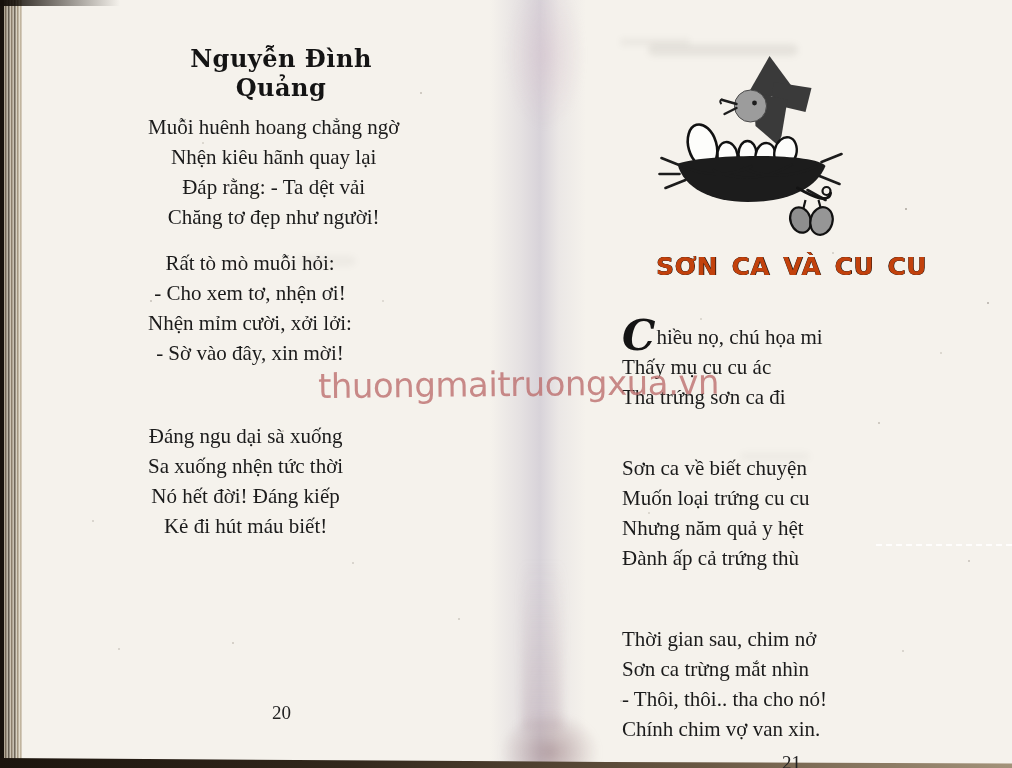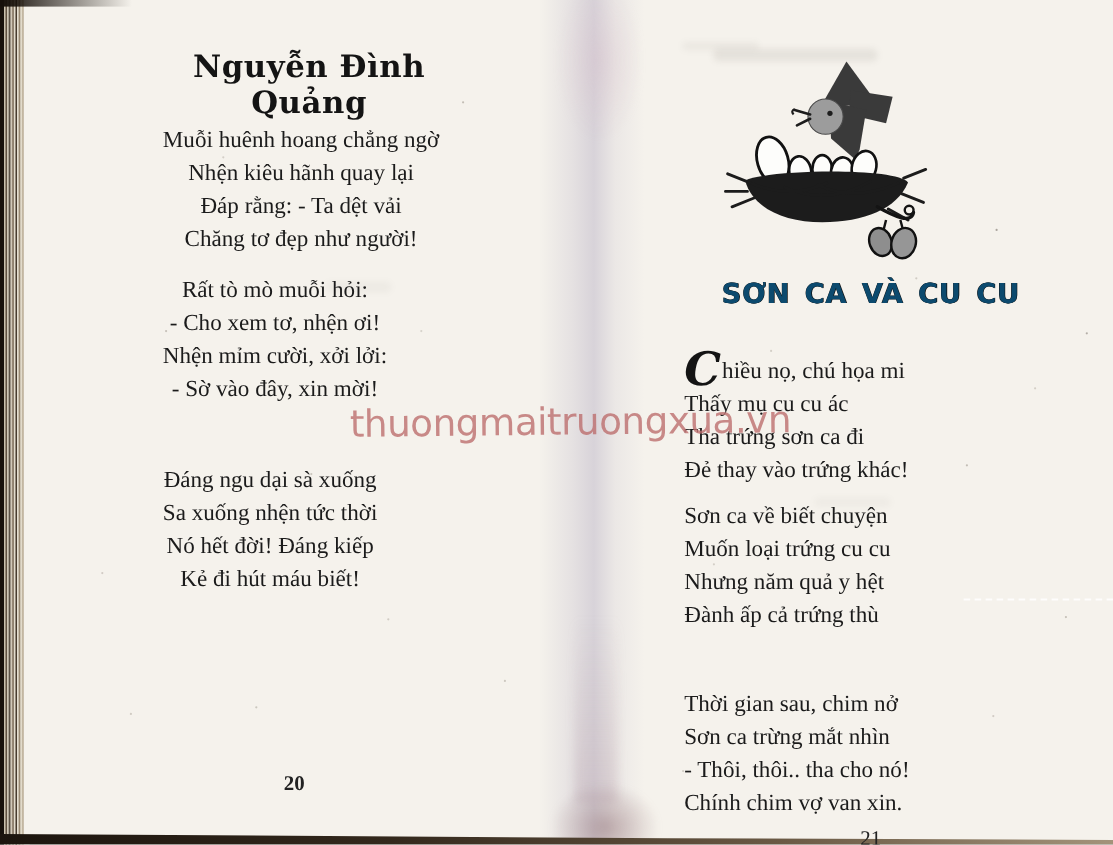--- a/index.html
+++ b/index.html
@@ -81,33 +81,33 @@
   }
   .smudge.a{left:648px;top:44px;width:150px;height:12px;opacity:.35;}
   .smudge.b{left:620px;top:38px;width:70px;height:8px;opacity:.22;}
   .smudge.c{left:296px;top:256px;width:60px;height:10px;opacity:.18;}
   .smudge.d{left:740px;top:452px;width:70px;height:9px;opacity:.15;}
 
   
   .author{
     position:absolute;left:150px;top:44px;width:262px;text-align:center;
     font-family:"DejaVu Serif","Liberation Serif",serif;
-    font-weight:bold;font-size:28px;letter-spacing:.5px;color:#141414;
+    font-weight:bold;font-size:24px;letter-spacing:.5px;color:#141414;
   }
   .stanza{position:absolute;font-size:21px;line-height:30px;white-space:nowrap;}
   .stanza.l{left:148px;text-align:center;}
   .stanza.r{left:622px;}
   #l-s1{top:112px;} #l-s2{top:248px;} #l-s3{top:421px;}
   #r-s1{top:321px;} #r-s2{top:453px;} #r-s3{top:583px;margin-top:41px;}
   .pagenum{position:absolute;font-size:19px;color:#222;}
-  #pn20{left:258px;top:702px;font-weight:bold;} #pn21{left:782px;top:712px;margin-top:40px;}
+  #pn20{left:272px;top:702px;} #pn21{left:782px;top:712px;margin-top:40px;}
   .poem-title{
     position:absolute;left:656px;top:252px;
     font-family:"DejaVu Sans","Liberation Sans",sans-serif;
-    font-weight:bold;font-size:25px;letter-spacing:.5px;word-spacing:4px;color:#0c4a6e;
+    font-weight:bold;font-size:25px;letter-spacing:.5px;word-spacing:4px;color:#c2410c;
     text-shadow:.6px 0 #111,-.3px 0 #111;
     white-space:nowrap;
   }
   .dropcap{
     font-family:"DejaVu Serif",serif;font-style:italic;font-weight:bold;
     font-size:42px;line-height:30px;vertical-align:-6px;margin-right:1px;color:#141414;
   }
   .watermark{
     position:absolute;left:318px;top:364px;
     font-family:"DejaVu Sans","Liberation Sans",sans-serif;
@@ -191,21 +191,20 @@
       <ellipse cx="164" cy="173" rx="11" ry="14" fill="#969696" stroke="#111" stroke-width="2.2" transform="rotate(16 164 173)"></ellipse>
     </g>
   </svg>
 
   <div class="poem-title">SƠN CA VÀ CU CU</div>
 
   <div class="stanza r" id="r-s1">
     <div><span class="dropcap">C</span><span>hiều nọ, chú họa mi</span></div>
     <div>Thấy mụ cu cu ác</div>
     <div>Tha trứng sơn ca đi</div>
-    <div>Đẻ thay vào trứng khác!</div>
   </div>
   <div class="stanza r" id="r-s2">
     <div>Sơn ca về biết chuyện</div>
     <div>Muốn loại trứng cu cu</div>
     <div>Nhưng năm quả y hệt</div>
     <div>Đành ấp cả trứng thù</div>
   </div>
   <div class="stanza r" id="r-s3">
     <div>Thời gian sau, chim nở</div>
     <div>Sơn ca trừng mắt nhìn</div>

